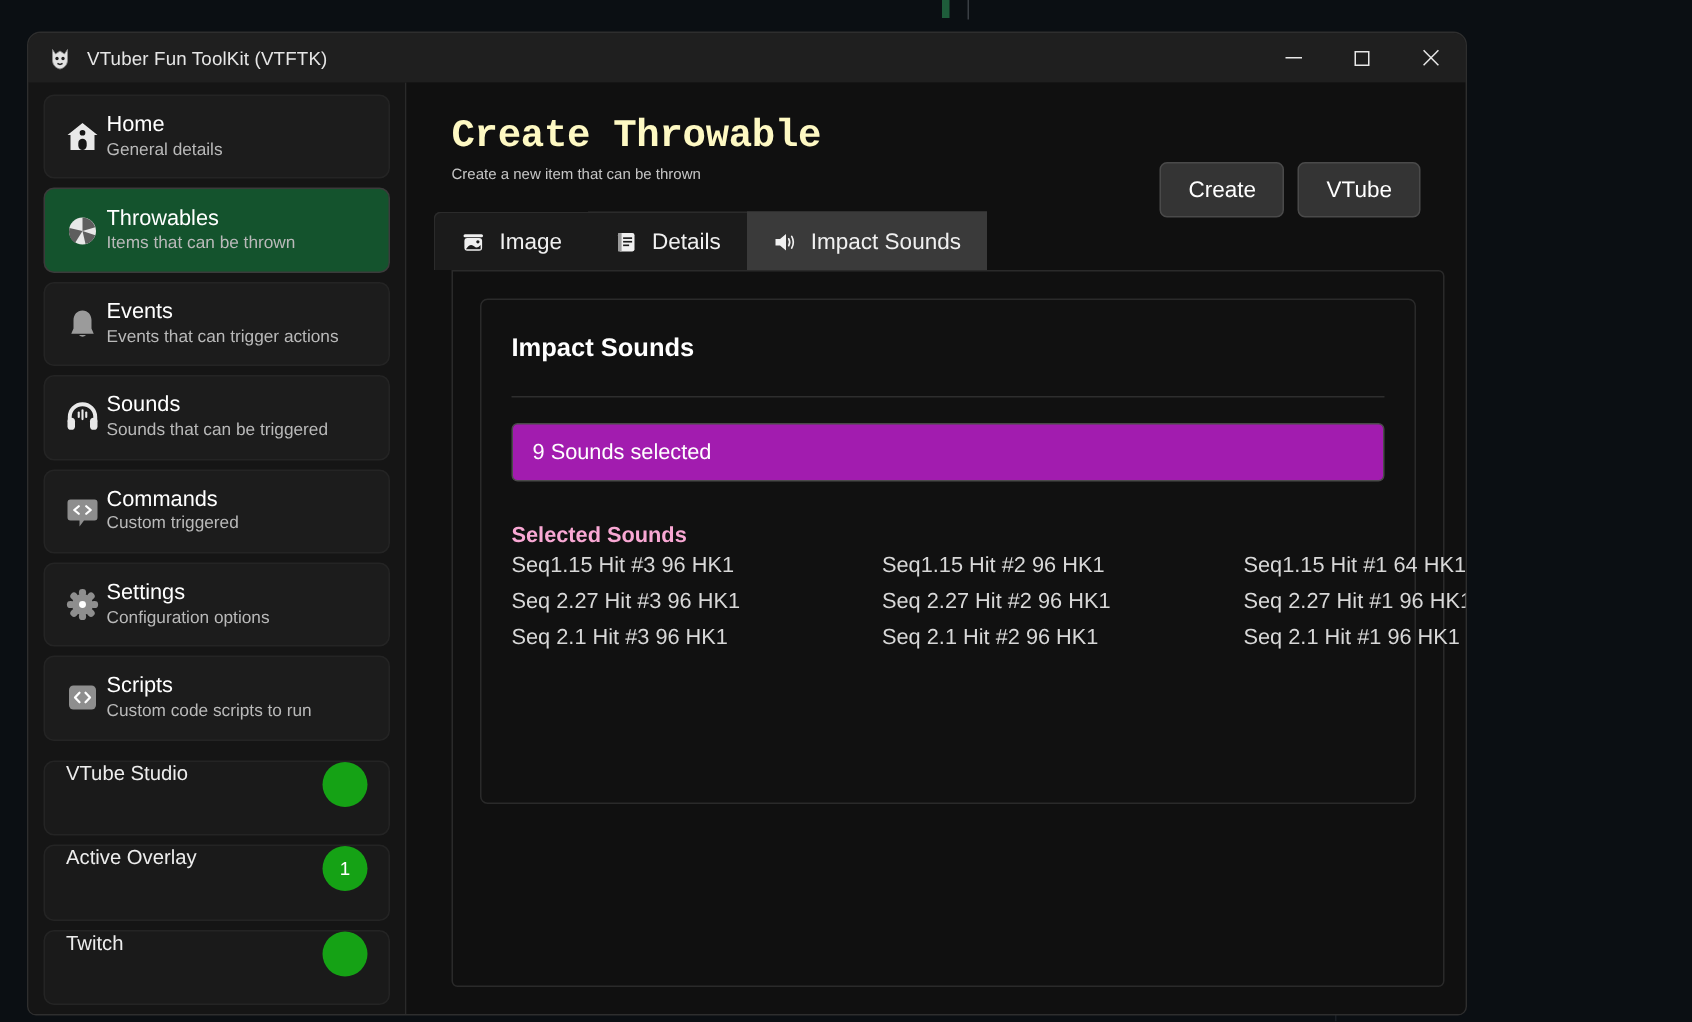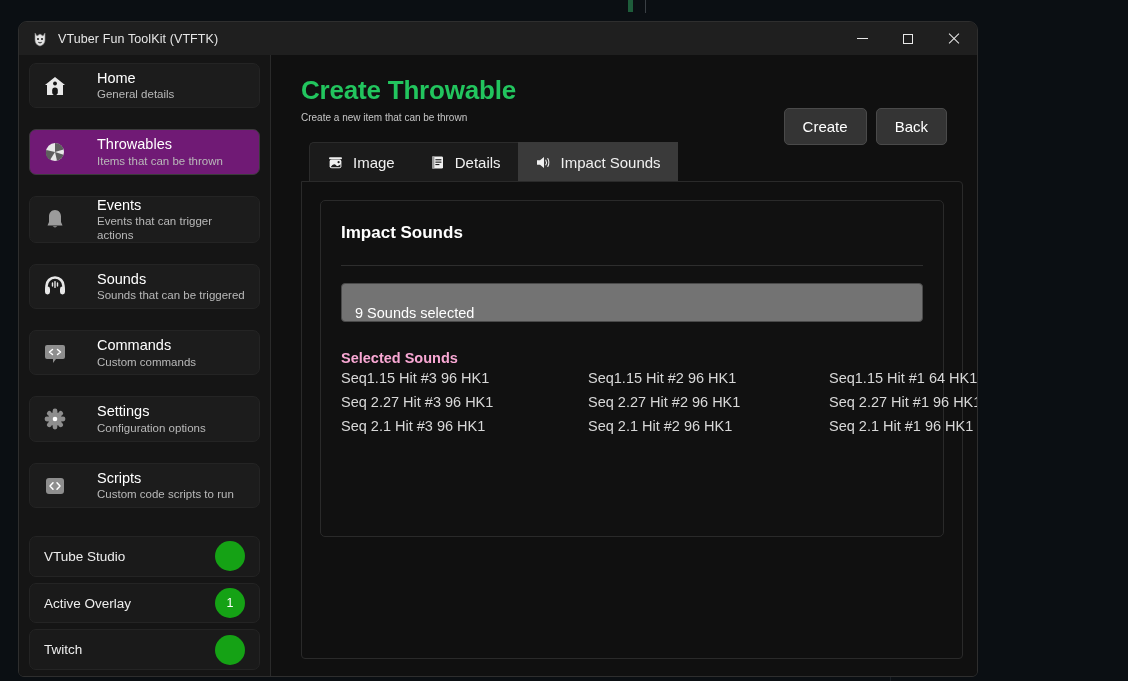--- a/index.html
+++ b/index.html
@@ -56,62 +56,62 @@
   
   #sidebar {
     width: 252px; flex: 0 0 252px;
     background: #151515;
     border-right: 1px solid #2a2a2a;
     padding: 8px 10px 0 10px;
     display: flex; flex-direction: column;
     overflow: hidden;
   }
   .nav-item {
-    display: flex; align-items: center; gap: 29px;
-    height: 57px; margin-bottom: 21px;
+    display: flex; align-items: center; gap: 3px;
+    height: 57px; margin-bottom: 6px;
     border-radius: 7px;
     padding: 0 12px;
     background: #1c1c1c;
     border: 1px solid #242424;
   }
-  .nav-item.active { background: #701a75; border-color: #3b3b3b; }
+  .nav-item.active { background: #14532d; border-color: #3b3b3b; }
   .nav-ico { width: 26px; height: 26px; flex: 0 0 26px; position: relative; }
   .nav-text { display: flex; flex-direction: column; gap: 2px; min-width: 0; }
   .nav-title { font-size: 14.5px; color: #ffffff; font-weight: 400; line-height: 1.15; }
   .nav-sub { font-size: 11.5px; color: #b9b9b9; line-height: 1.15; }
 
   .status-item {
-    display: flex; align-items: center;
+    display: flex; align-items: flex-start;
     height: 51px; margin-bottom: 6px;
     border-radius: 7px; padding: 0 14px;
     background: #1a1a1a; border: 1px solid #242424;
   }
   .status-label { font-size: 13.5px; color: #ededed; }
   .status-dot {
     margin-left: auto; width: 30px; height: 30px; border-radius: 50%;
     background: #15a215;
     display: flex; align-items: center; justify-content: center;
     color: #fff; font-size: 12.5px;
   }
 
   
   #content { flex: 1 1 auto; background: #101010; position: relative; min-width: 0; }
   #page-head { padding: 20px 30px 0 30px; position: relative; }
-  #page-title { font-size: 26px; font-weight: bold; color: #22c55e; letter-spacing: -.2px; }
+  #page-title { font-size: 26px; font-weight: bold; color: #fef9c3; letter-spacing: -.2px; font-family: Liberation Mono, monospace; }
   #page-sub { margin-top: 6px; font-size: 10px; color: #c6c6c6; }
 
   #head-actions { position: absolute; right: 30px; top: 53px; display: flex; gap: 9px; }
   .hbtn {
     background: #343434; border: 1px solid #4a4a4a; border-radius: 5px;
     color: #ffffff; font-size: 15px;
     padding: 9px 18px; min-width: 64px; text-align: center;
   }
 
   
-  #tabs { display: flex; margin: 19px 0 0 38px; }
+  #tabs { display: flex; margin: 19px 0 0 18px; }
   .tab {
     display: flex; align-items: center; gap: 9px;
     height: 39px; padding: 0 17px;
     background: #1b1b1b;
     color: #f0f0f0; font-size: 15px;
     border-top: 1px solid #2b2b2b;
   }
   .tab:first-child { border-left: 1px solid #2b2b2b; border-top-left-radius: 5px; }
   .tab.active { background: #3a3a3a; border-top-color: #3a3a3a; }
   .tab-ico { width: 17px; height: 17px; flex: 0 0 17px; position: relative; }
@@ -129,22 +129,22 @@
     background: #111111;
     padding: 22px 20px 20px 20px;
     height: 337px;
   }
   #card-title { font-size: 17px; font-weight: bold; color: #ffffff; }
   #card-sub { margin-top: 13px; font-size: 14.5px; color: #d2d2d2; }
   #card-rule { margin: 22px 0 0 0; height: 1px; background: #2e2e2e; }
 
   #select-box {
     margin-top: 17px; height: 39px;
-    background: #737373; border: 1px solid #4a4a4a; border-radius: 4px;
-    display: flex; align-items: flex-end; padding: 0 13px;
+    background: #a21caf; border: 1px solid #4a4a4a; border-radius: 4px;
+    display: flex; align-items: center; padding: 0 13px;
     color: #ffffff; font-size: 14.5px;
   }
 
   #sel-head { margin-top: 28px; font-size: 14.5px; font-weight: bold; color: #f9a8d4; }
   #sel-grid {
     margin-top: 4px;
     display: grid; grid-template-columns: 247px 241px 1fr;
     row-gap: 8px; column-gap: 0;
   }
   .sound-item { font-size: 14.5px; color: #d8d8d8; white-space: nowrap; }
@@ -267,21 +267,21 @@
           <span class="nav-ico">
               <span class="ic">
                 <svg viewBox="0 0 26 26">
             <path d="M5 5 H21 A2 2 0 0 1 23 7 V17 A2 2 0 0 1 21 19 H14 L11 23 L11 19 H5 A2 2 0 0 1 3 17 V7 A2 2 0 0 1 5 5 Z" fill="#8e8e8e"></path>
             <path d="M10.5 9.5 L7.5 12 L10.5 14.5 M15.5 9.5 L18.5 12 L15.5 14.5" stroke="#ffffff" stroke-width="1.5" fill="none" stroke-linecap="round" stroke-linejoin="round"></path>
           </svg>
               </span>
             </span>
           <span class="nav-text">
             <span class="nav-title">Commands</span>
-            <span class="nav-sub">Custom commands</span>
+            <span class="nav-sub">Custom triggered</span>
           </span>
         </div>
 
         <div class="nav-item">
           <span class="nav-ico">
               <span class="ic">
                 <svg viewBox="0 0 26 26">
             <g fill="#8e8e8e">
               <circle cx="13" cy="13" r="7"></circle>
               <rect x="10.6" y="2.6" width="4.8" height="5" rx="2.3"></rect>
@@ -334,21 +334,21 @@
 
       <div id="content">
 
         <div id="page-head">
           <div id="page-title">Create Throwable</div>
           <div id="page-sub">Create a new item that can be thrown</div>
         </div>
 
         <div id="head-actions">
           <div class="hbtn">Create</div>
-          <div class="hbtn">Back</div>
+          <div class="hbtn">VTube</div>
         </div>
 
         <div id="tabs">
           <div class="tab">
             <span class="tab-ico">
                 <span class="ic">
                   <svg viewBox="0 0 17 17">
               <rect x="2" y="3.2" width="13" height="2" rx="1" fill="#f0f0f0"></rect>
               <rect x="2.6" y="5.6" width="11.8" height="8.6" rx="2" fill="#f0f0f0"></rect>
               <path d="M3.6 13.2 Q6.5 8.6 9.3 11.4 Q11 13.1 13.4 10.3 L13.4 13.2 Z" fill="#1b1b1b"></path>

